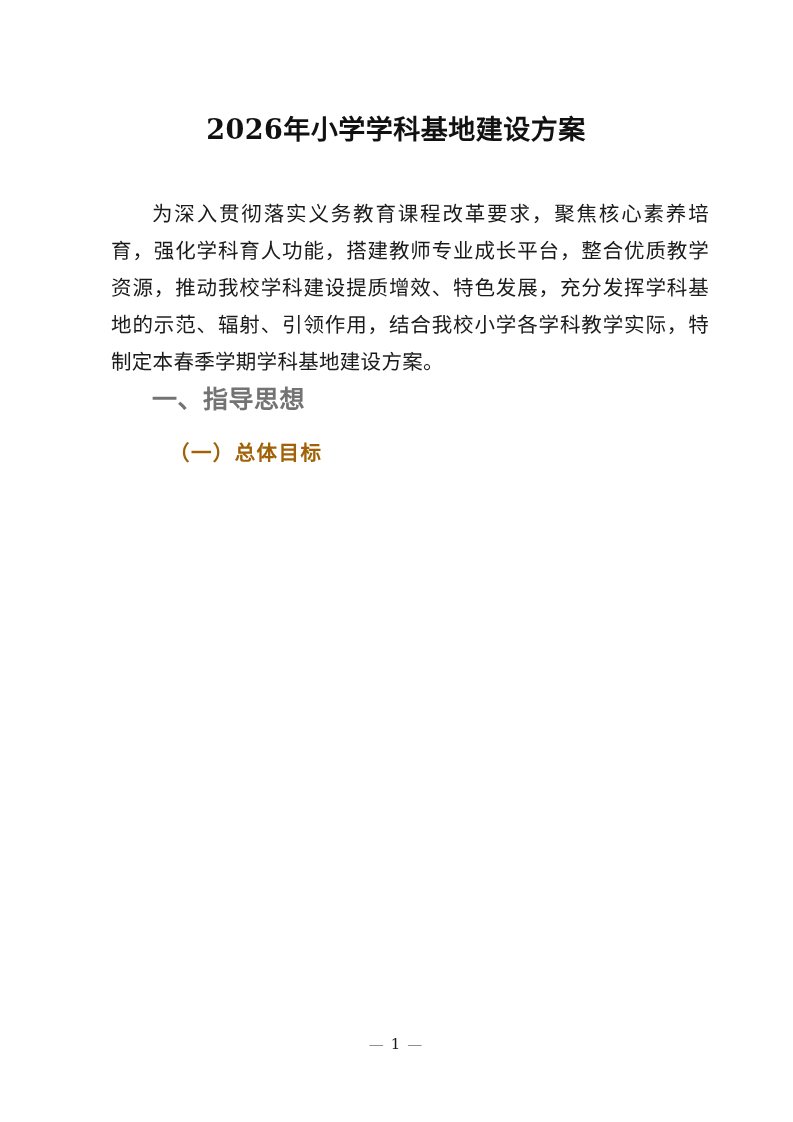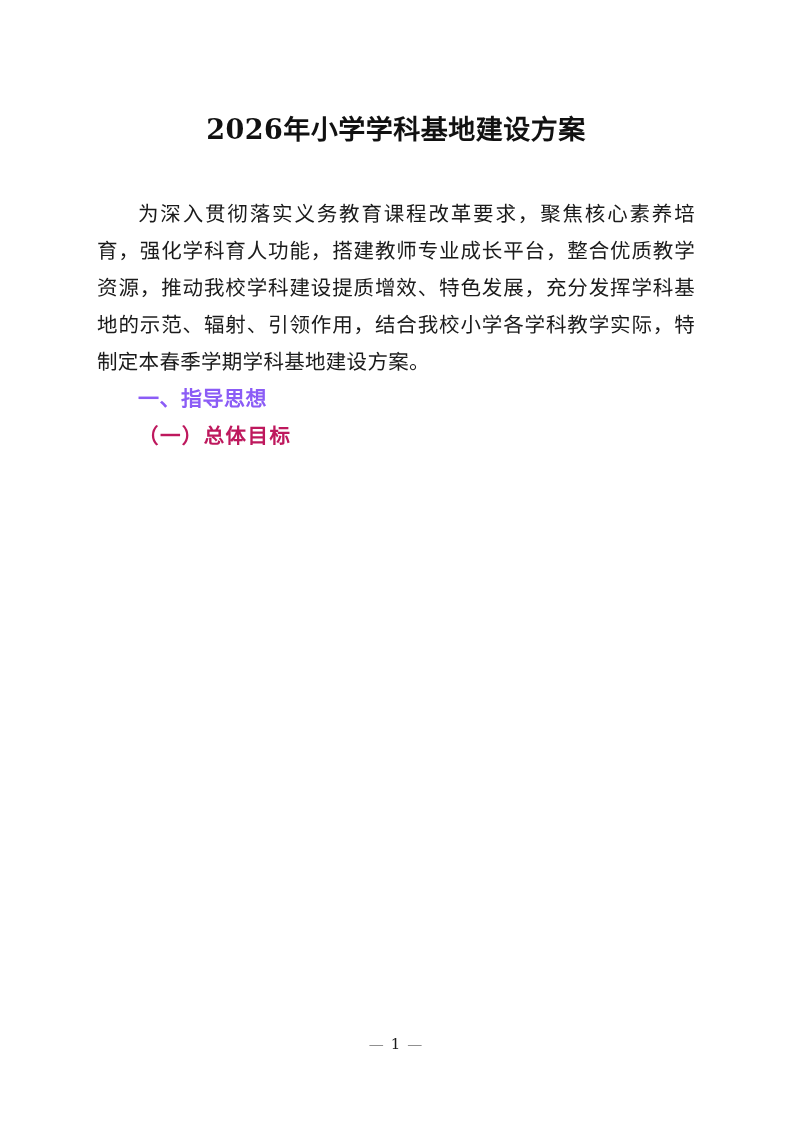--- a/index.html
+++ b/index.html
@@ -49,21 +49,21 @@
     position: absolute;
     left: 0;
     top: 113px;
     width: 598px;
     white-space: nowrap;
   }
 
   
   .body-flow {
     position: absolute;
-    left: 0;
+    left: 14px;
     top: 196px;
     width: 598px;
   }
 
   
   .para {
     margin: 0;
     padding: 0;
     font-family: "DejaVu Serif", "Liberation Serif", serif;
     font-size: 20.5px;
@@ -79,37 +79,37 @@
   .para.last-line-left {
     text-align-last: left;
   }
 
   
   .heading-1 {
     margin: 0;
     padding: 0;
     font-family: "DejaVu Sans", "Liberation Sans", sans-serif;
     font-weight: 700;
-    font-size: 21px;
+    font-size: 25px;
     line-height: 37px;
     text-indent: 41px;
     letter-spacing: 0.5px;
-    color: #8b5cf6;
+    color: #737373;
   }
 
   
   .heading-2 {
-    margin: 0;
+    margin: 17px;
     padding: 0;
     font-family: "DejaVu Serif", "Liberation Serif", serif;
     font-size: 20.5px;
     line-height: 37px;
     text-indent: 41px;
     letter-spacing: 1.4px;
-    color: #be185d;
+    color: #a16207;
   }
 
   
   .page-footer {
     position: absolute;
     left: 0;
     top: 1034px;
     width: 793px;
     text-align: center;
     font-family: "DejaVu Serif", "Liberation Serif", serif;

